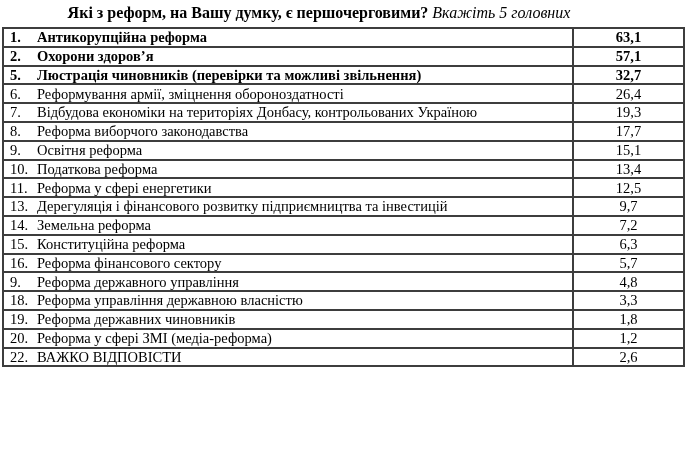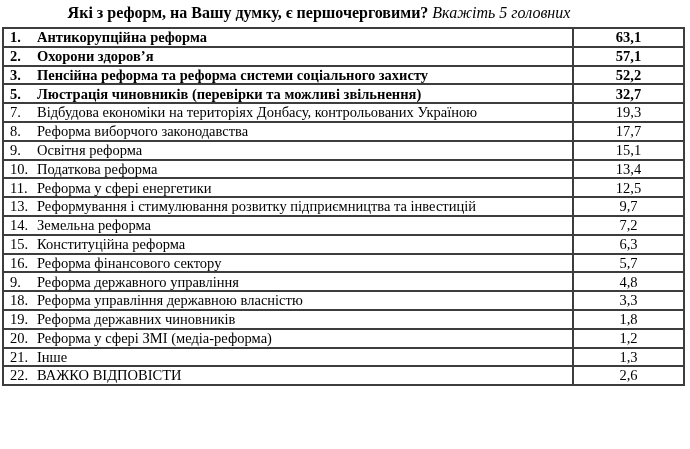--- a/index.html
+++ b/index.html
@@ -66,26 +66,26 @@
   <tbody id="rows">
       <tr class="bold">
         <td class="c-label"><span class="num">1.</span><span>Антикорупційна реформа</span></td>
         <td class="c-value">63,1</td>
       </tr>
       <tr class="bold">
         <td class="c-label"><span class="num">2.</span><span>Охорони здоров’я</span></td>
         <td class="c-value">57,1</td>
       </tr>
       <tr class="bold">
-        <td class="c-label"><span class="num">3.</span><span>Пенсійна реформа та реформа системи соціального захисту</span></td>
-        <td class="c-value">52,2</td>
-      </tr>
-      <tr class="bold">
         <td class="c-label"><span class="num">5.</span><span>Люстрація чиновників (перевірки та можливі звільнення)</span></td>
         <td class="c-value">32,7</td>
+      </tr>
+      <tr>
+        <td class="c-label"><span class="num">6.</span><span>Реформування армії, зміцнення обороноздатності</span></td>
+        <td class="c-value">26,4</td>
       </tr>
       <tr>
         <td class="c-label"><span class="num">7.</span><span>Відбудова економіки на територіях Донбасу, контрольованих Україною</span></td>
         <td class="c-value">19,3</td>
       </tr>
       <tr>
         <td class="c-label"><span class="num">8.</span><span>Реформа виборчого законодавства</span></td>
         <td class="c-value">17,7</td>
       </tr>
       <tr>
@@ -94,21 +94,21 @@
       </tr>
       <tr>
         <td class="c-label"><span class="num">10.</span><span>Податкова реформа</span></td>
         <td class="c-value">13,4</td>
       </tr>
       <tr>
         <td class="c-label"><span class="num">11.</span><span>Реформа у сфері енергетики</span></td>
         <td class="c-value">12,5</td>
       </tr>
       <tr>
-        <td class="c-label"><span class="num">13.</span><span>Реформування і стимулювання розвитку підприємництва та інвестицій</span></td>
+        <td class="c-label"><span class="num">13.</span><span>Дерегуляція і фінансового розвитку підприємництва та інвестицій</span></td>
         <td class="c-value">9,7</td>
       </tr>
       <tr>
         <td class="c-label"><span class="num">14.</span><span>Земельна реформа</span></td>
         <td class="c-value">7,2</td>
       </tr>
       <tr>
         <td class="c-label"><span class="num">15.</span><span>Конституційна реформа</span></td>
         <td class="c-value">6,3</td>
       </tr>
@@ -126,21 +126,17 @@
       </tr>
       <tr>
         <td class="c-label"><span class="num">19.</span><span>Реформа державних чиновників</span></td>
         <td class="c-value">1,8</td>
       </tr>
       <tr>
         <td class="c-label"><span class="num">20.</span><span>Реформа у сфері ЗМІ (медіа-реформа)</span></td>
         <td class="c-value">1,2</td>
       </tr>
       <tr>
-        <td class="c-label"><span class="num">21.</span><span>Інше</span></td>
-        <td class="c-value">1,3</td>
-      </tr>
-      <tr>
         <td class="c-label"><span class="num">22.</span><span>ВАЖКО ВІДПОВІСТИ</span></td>
         <td class="c-value">2,6</td>
       </tr>
     </tbody>
 </table>
 
 </body></html>

